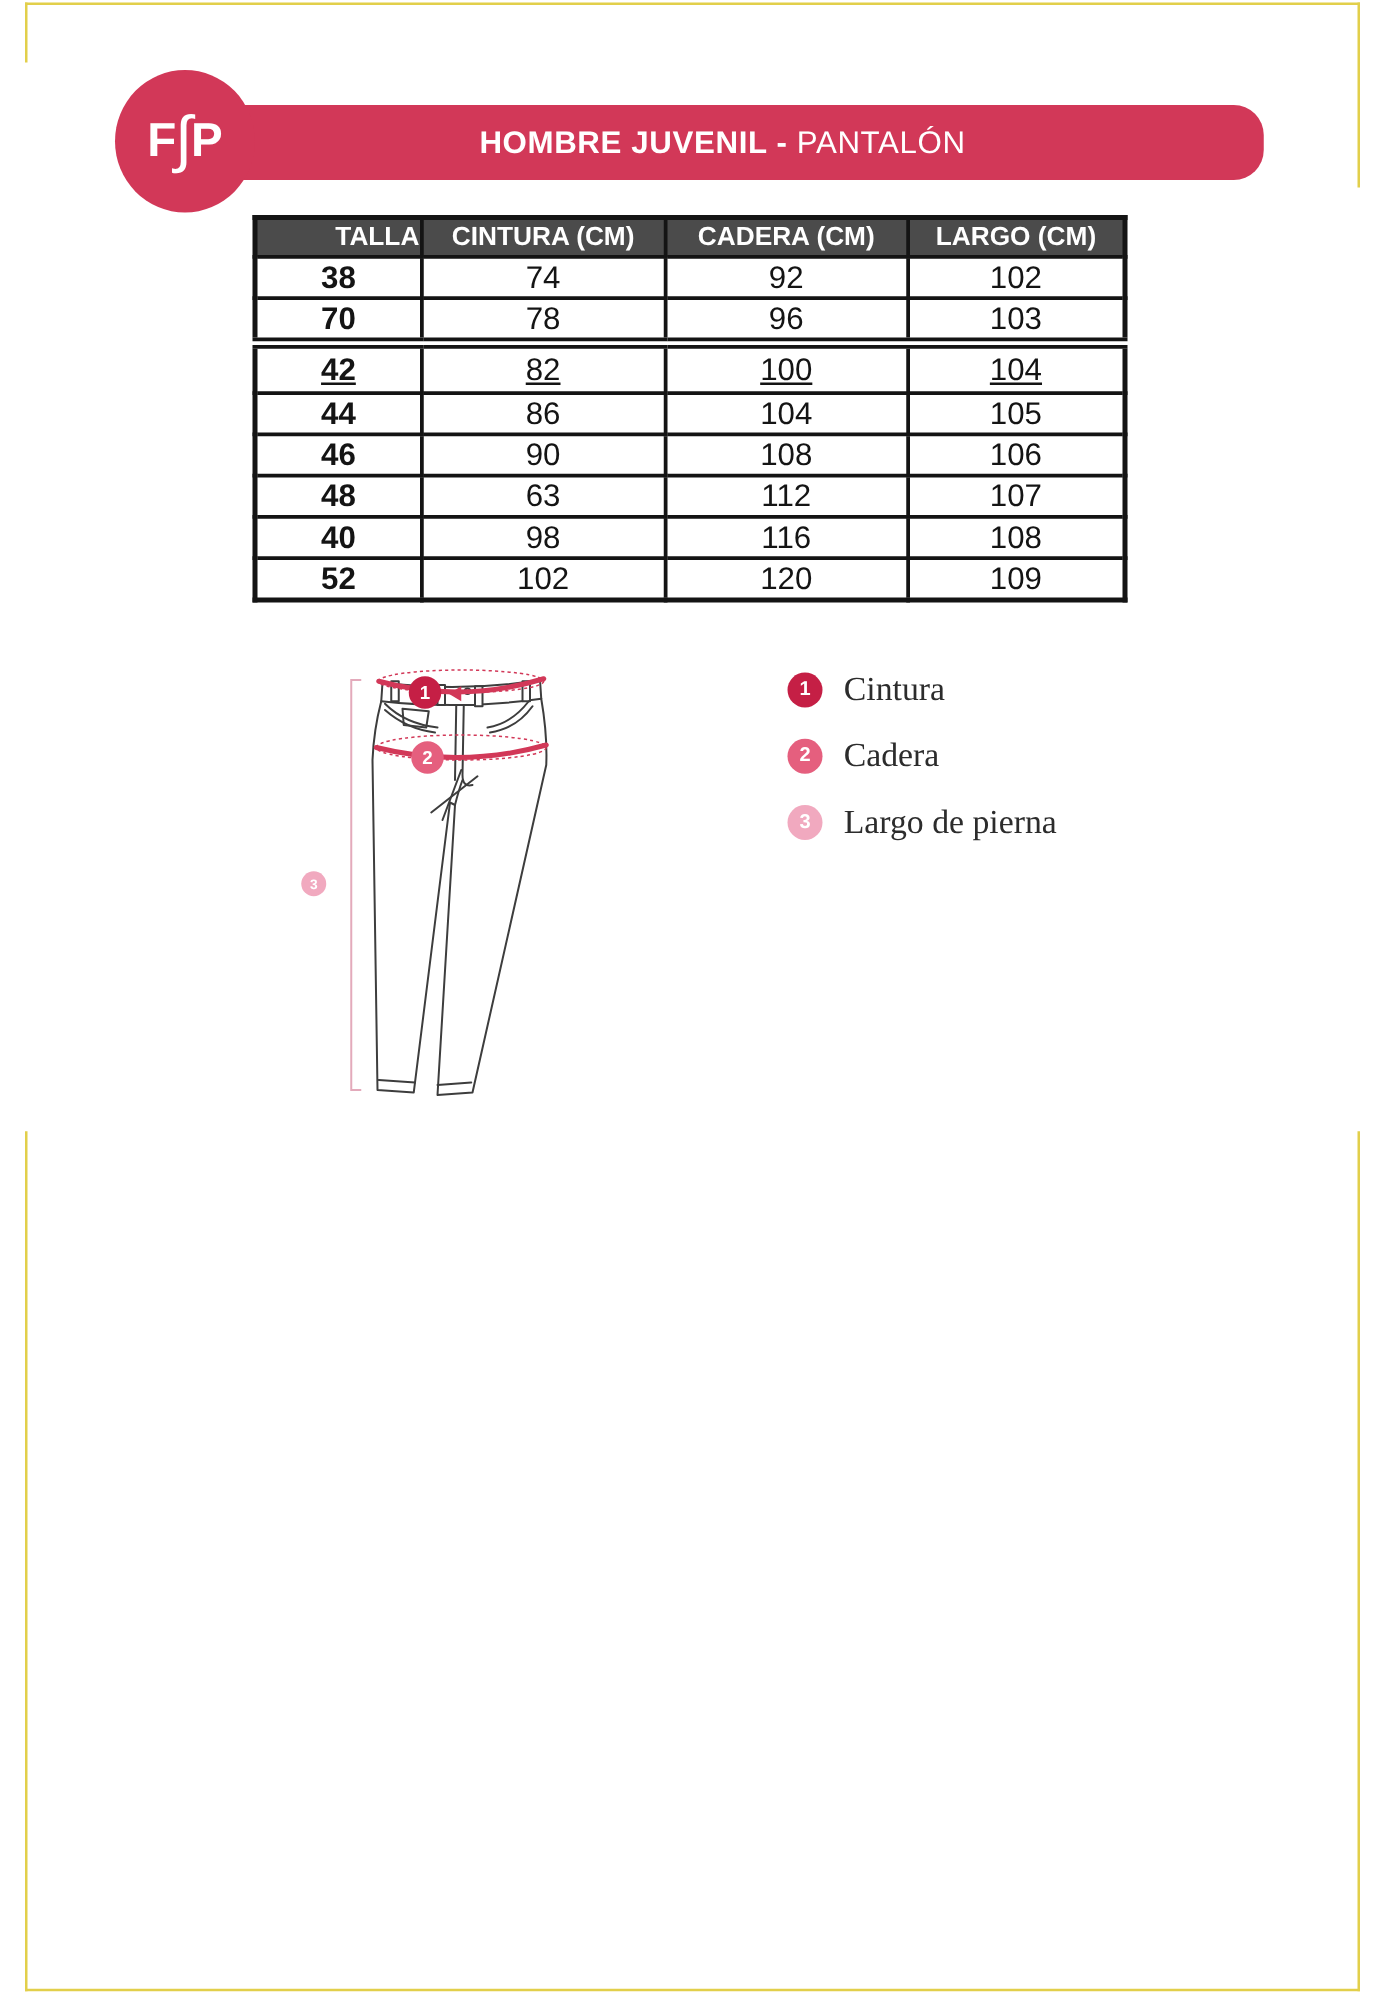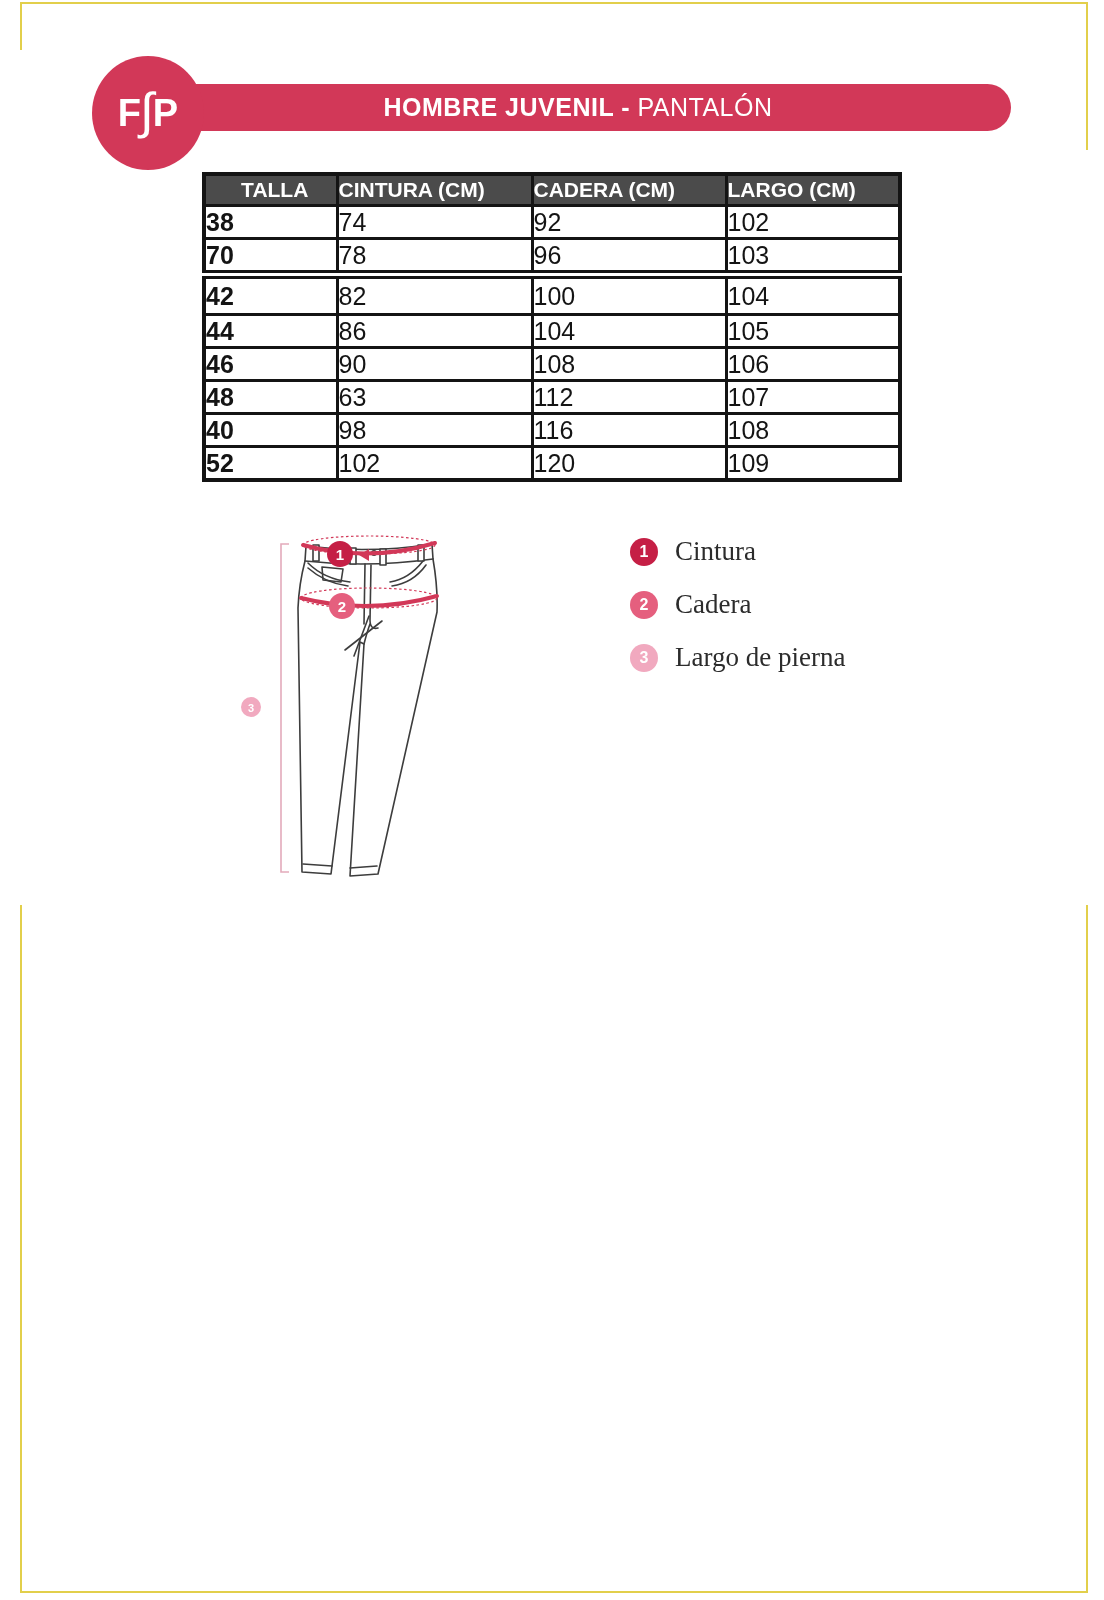--- a/index.html
+++ b/index.html
@@ -3,41 +3,41 @@
 <meta charset="utf-8">
 <style>
   html,body{margin:0;padding:0;background:#fff;}
   .page{position:relative;width:1104px;height:1600px;background:#fff;overflow:hidden;
         font-family:"Liberation Sans",sans-serif;}
 
   
   .yseg{position:absolute;background:var(--frame-yellow);}
 
   
-  .banner{position:absolute;left:145px;top:84px;width:866px;height:47px;border-radius:24px;
+  .banner{position:absolute;left:145px;top:84px;width:866px;height:60px;border-radius:24px;
           background:var(--accent);display:flex;align-items:center;justify-content:center;}
   .banner-title{color:#fff;font-size:25px;letter-spacing:.5px;white-space:pre;}
   .banner-title .bold{font-weight:700;}
   .banner-title .light{font-weight:400;}
   .logo{position:absolute;left:92px;top:56px;width:112px;height:114px;border-radius:50%;
         background:var(--accent);display:flex;align-items:center;justify-content:center;color:#fff;}
   .logo .lt{font-size:38px;font-weight:600;line-height:1;}
   .logo .sq{font-size:50px;font-weight:300;line-height:1;margin:0 -1px 4px -1px;}
 
   
   .size-table{position:absolute;left:202px;top:172px;border-collapse:collapse;table-layout:fixed;
               width:696px;}
-  .size-table th,.size-table td{border:3px solid var(--table-border);text-align:left;
+  .size-table th,.size-table td{border:3px solid var(--table-border);text-align:center;
               padding:0;height:30px;color:#141414;}
   .size-table th{background:var(--table-header-bg);color:#fff;font-size:21px;font-weight:700;height:28px;}
-  .size-table th:first-child{text-align:center;padding-left:8px;}
+  .size-table th:first-child{text-align:right;padding-left:8px;}
   .size-table{border:4px solid var(--table-border);}
   .size-table td{font-size:25px;}
   .size-table td:first-child{font-weight:700;}
-  .size-table tr.gap-row td{border-top:9px double var(--table-border);height:34px;}
+  .size-table tr.gap-row td{border-top:9px double var(--table-border);height:34px;text-decoration:underline;}
   .col-talla{width:133px}.col-cintura{width:195px}.col-cadera{width:194px}.col-largo{width:174px}
 
   
   .diagram{position:absolute;left:228px;top:520px;width:240px;height:372px;}
 
   
   .legend{position:absolute;left:630px;top:536px;display:flex;flex-direction:column;gap:22px;}
   .legend-item{display:flex;align-items:center;gap:17px;}
   .legend-badge{width:28px;height:28px;border-radius:50%;color:#fff;font-size:16px;font-weight:700;
                 display:flex;align-items:center;justify-content:center;flex:0 0 28px;}

